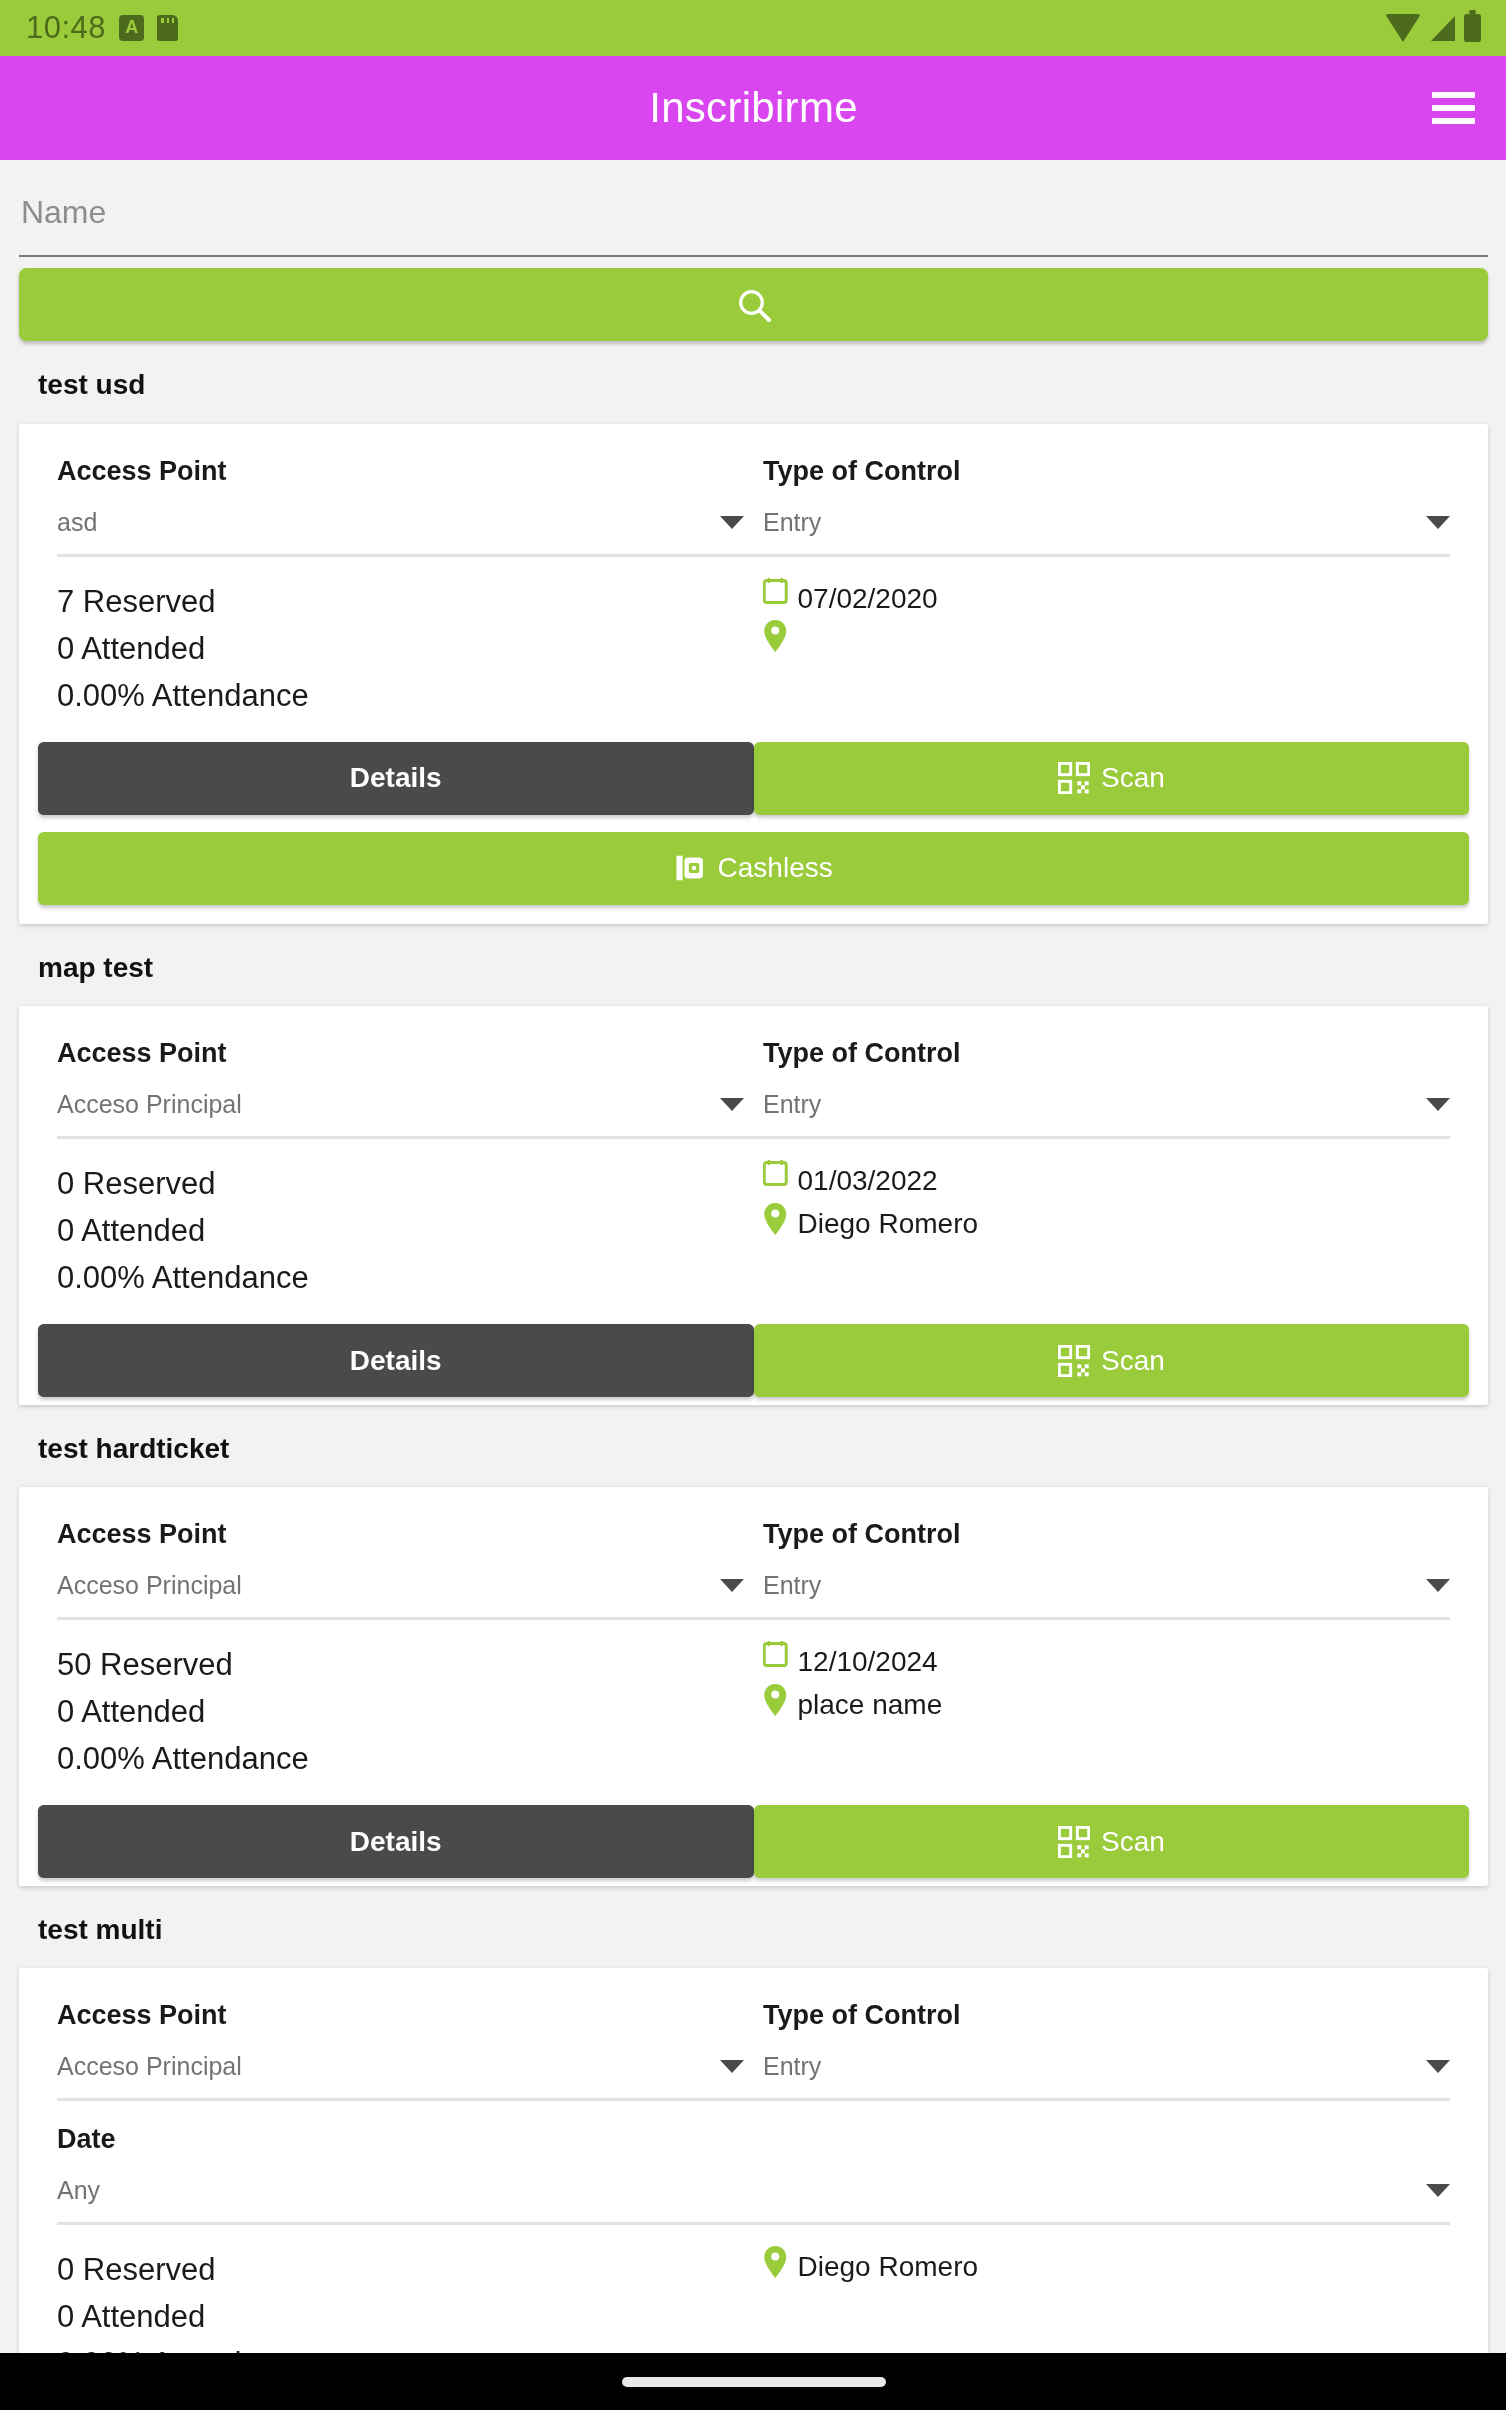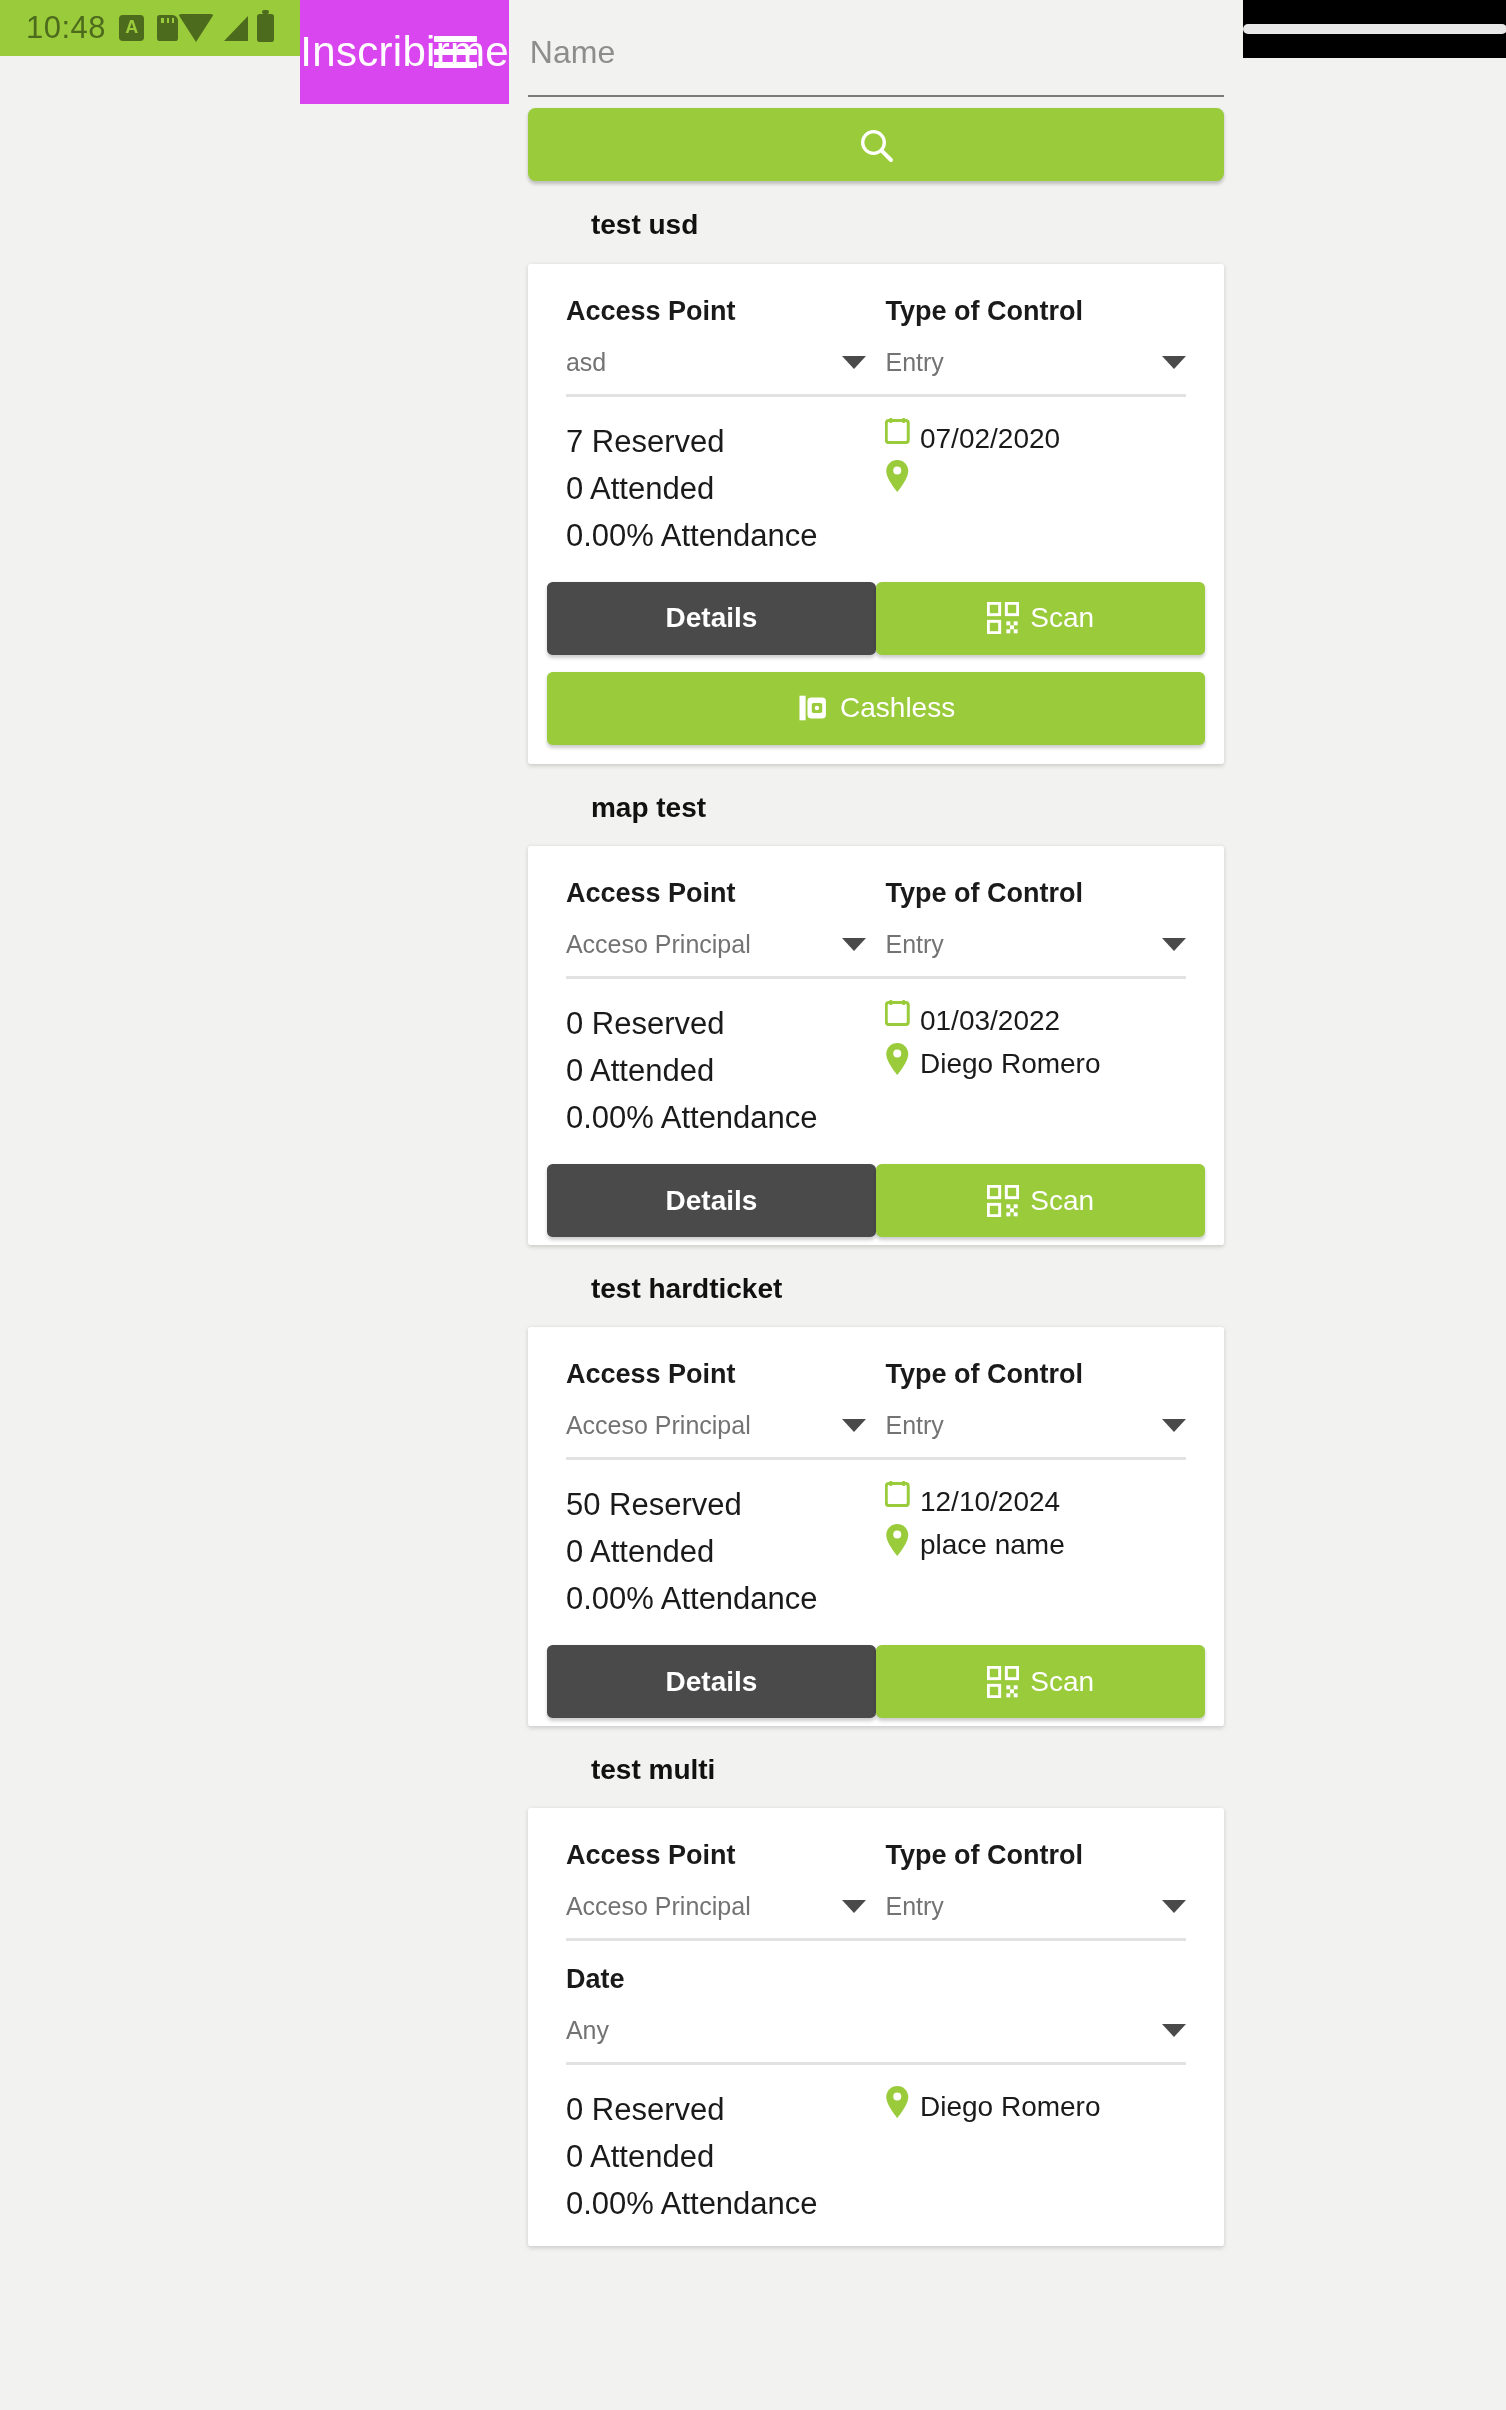--- a/index.html
+++ b/index.html
@@ -2,21 +2,21 @@
 <html style="font-size:15px"><head>
 <meta charset="utf-8">
 <style>
   * { margin:0; padding:0; box-sizing:border-box; }
   html, body {
     width:1507px; height:2411px;
     background:#000;
     font-family:"Liberation Sans", sans-serif;
     overflow:hidden;
   }
-  .device { width:1507px; height:2411px; position:relative; background:#f2f2f0; display:flex; flex-direction:row; }
+  .device { width:1507px; height:2411px; position:relative; background:#f2f2f0; display:flex; flex-direction:column; }
 
   
   .statusbar {
     height:56px; background:#9ACB3B; flex:none;
     display:flex; align-items:center; padding:0 26px;
     color:#4a6b15;
   }
   .sb-left { display:flex; align-items:center; gap:13px; }
   .sb-time { font-size:31px; font-weight:400; letter-spacing:0.5px; color:#4d6b1c; }
   .sb-right { margin-left:auto; display:flex; align-items:center; gap:9.4px; }
@@ -57,21 +57,21 @@
   .search-input::placeholder{ color:#8d8d8d; }
   .search-btn {
     margin:11.3px 0 0 0; width:100%; height:73px; background:#9ACB3B; border:none; border-radius:7.5px;
     display:flex; align-items:center; justify-content:center; cursor:pointer;
     box-shadow:0 2.8px 3.8px rgba(0,0,0,.22);
   }
   .search-btn svg { width:40px; height:40px; }
 
   
   .section-title {
-    padding:28px 38px 22.6px 38px; font-size:28px; font-weight:bold; color:#111;margin-left:44px;
+    padding:28px 38px 22.6px 38px; font-size:28px; font-weight:bold; color:#111;
   }
 
   
   .card { background:#fff; margin:0 19px; border-radius:2.8px; box-shadow:0 1.9px 4.7px rgba(0,0,0,.16);
           padding-top:9.4px; overflow:hidden; }
   .field-row { display:flex; padding:0 38px; }
   .field-col { flex:1; min-width:0; }
   .field-col.right { padding-left:19px; }
   .field-label { font-size:27px; font-weight:bold; color:#1a1a1a; padding:22.6px 0 0 0; }
   .select-line { display:flex; align-items:center; padding:21px 0 17px 0; }

